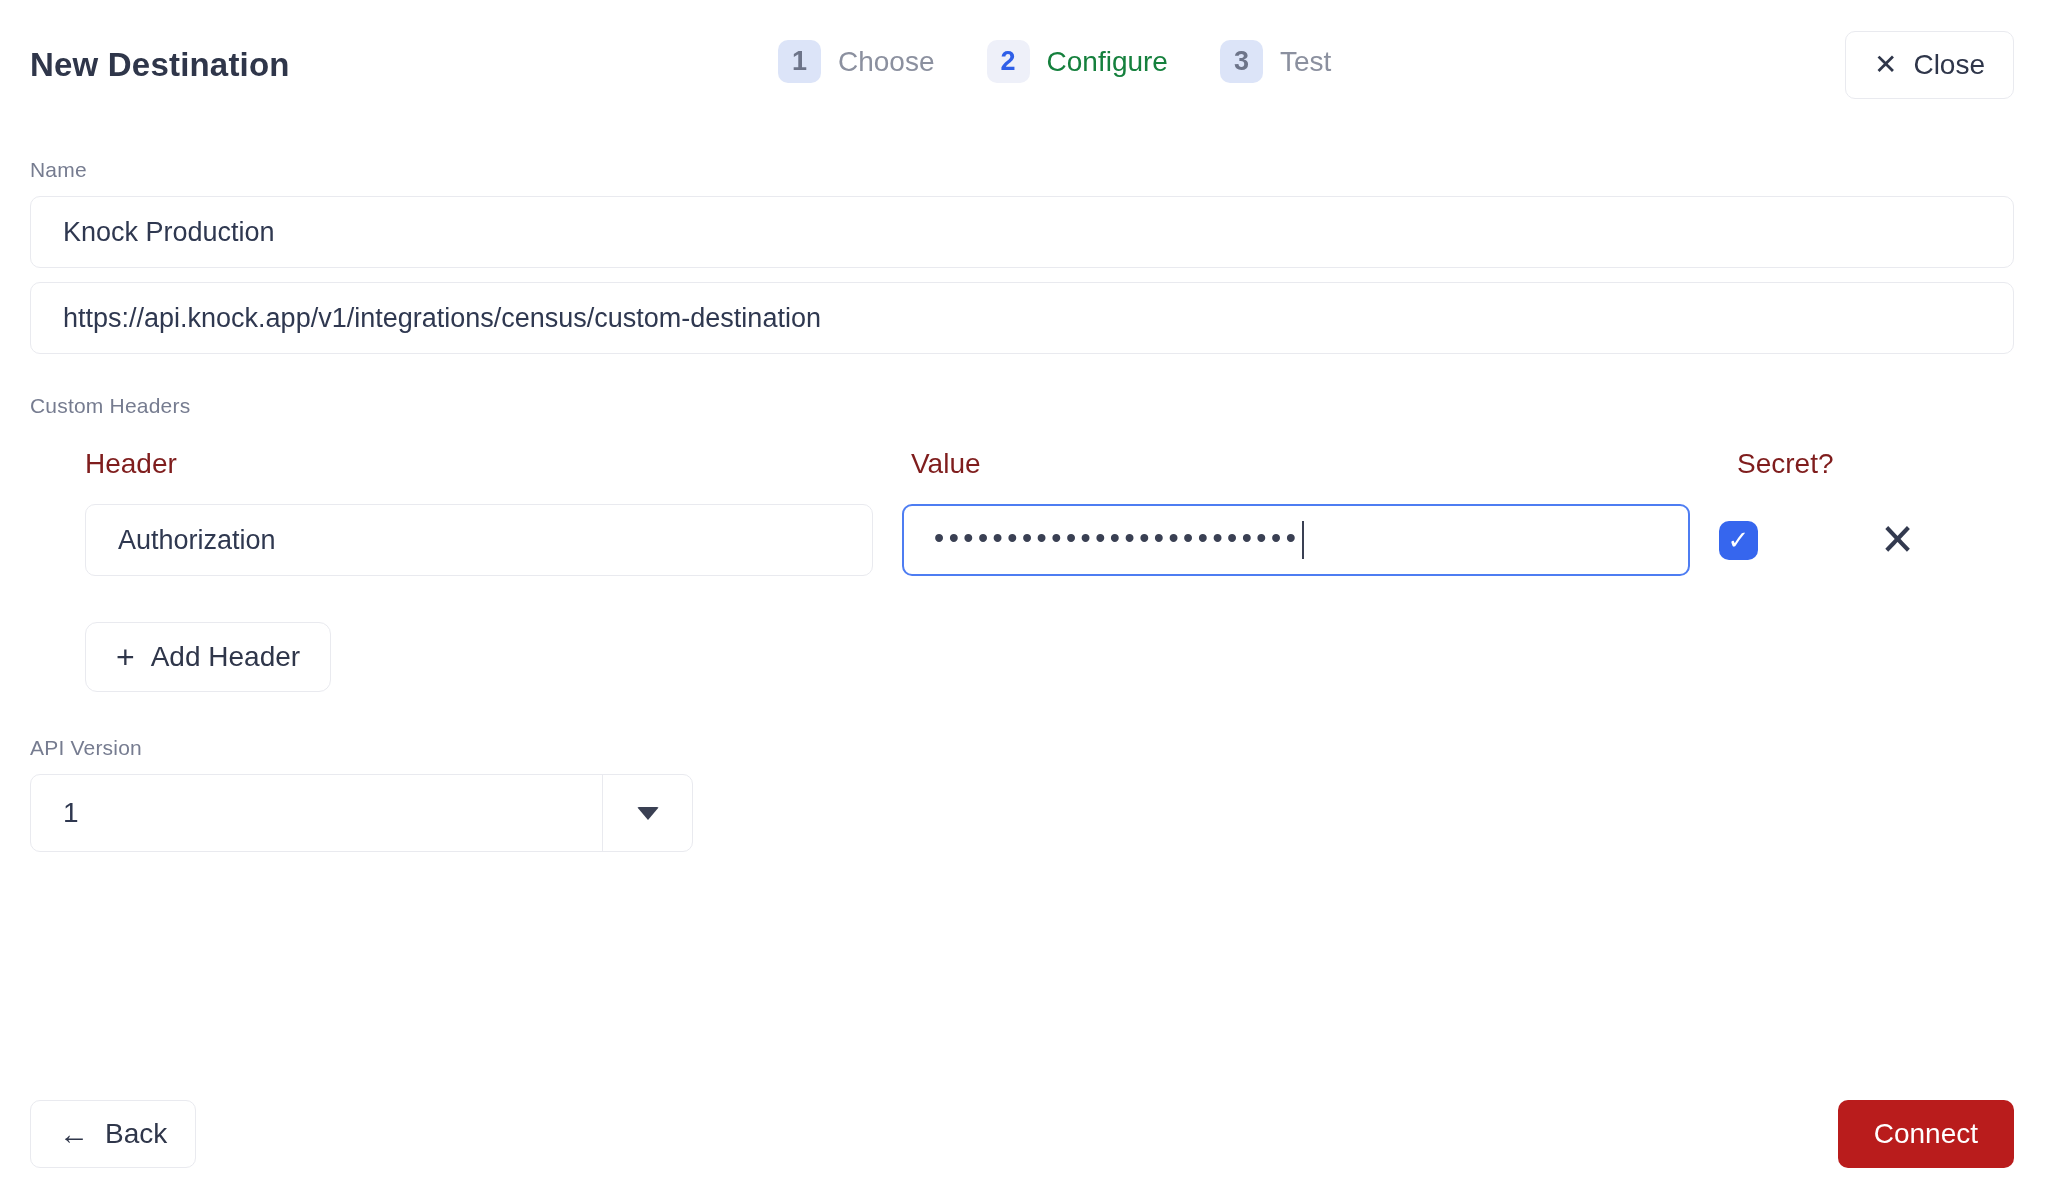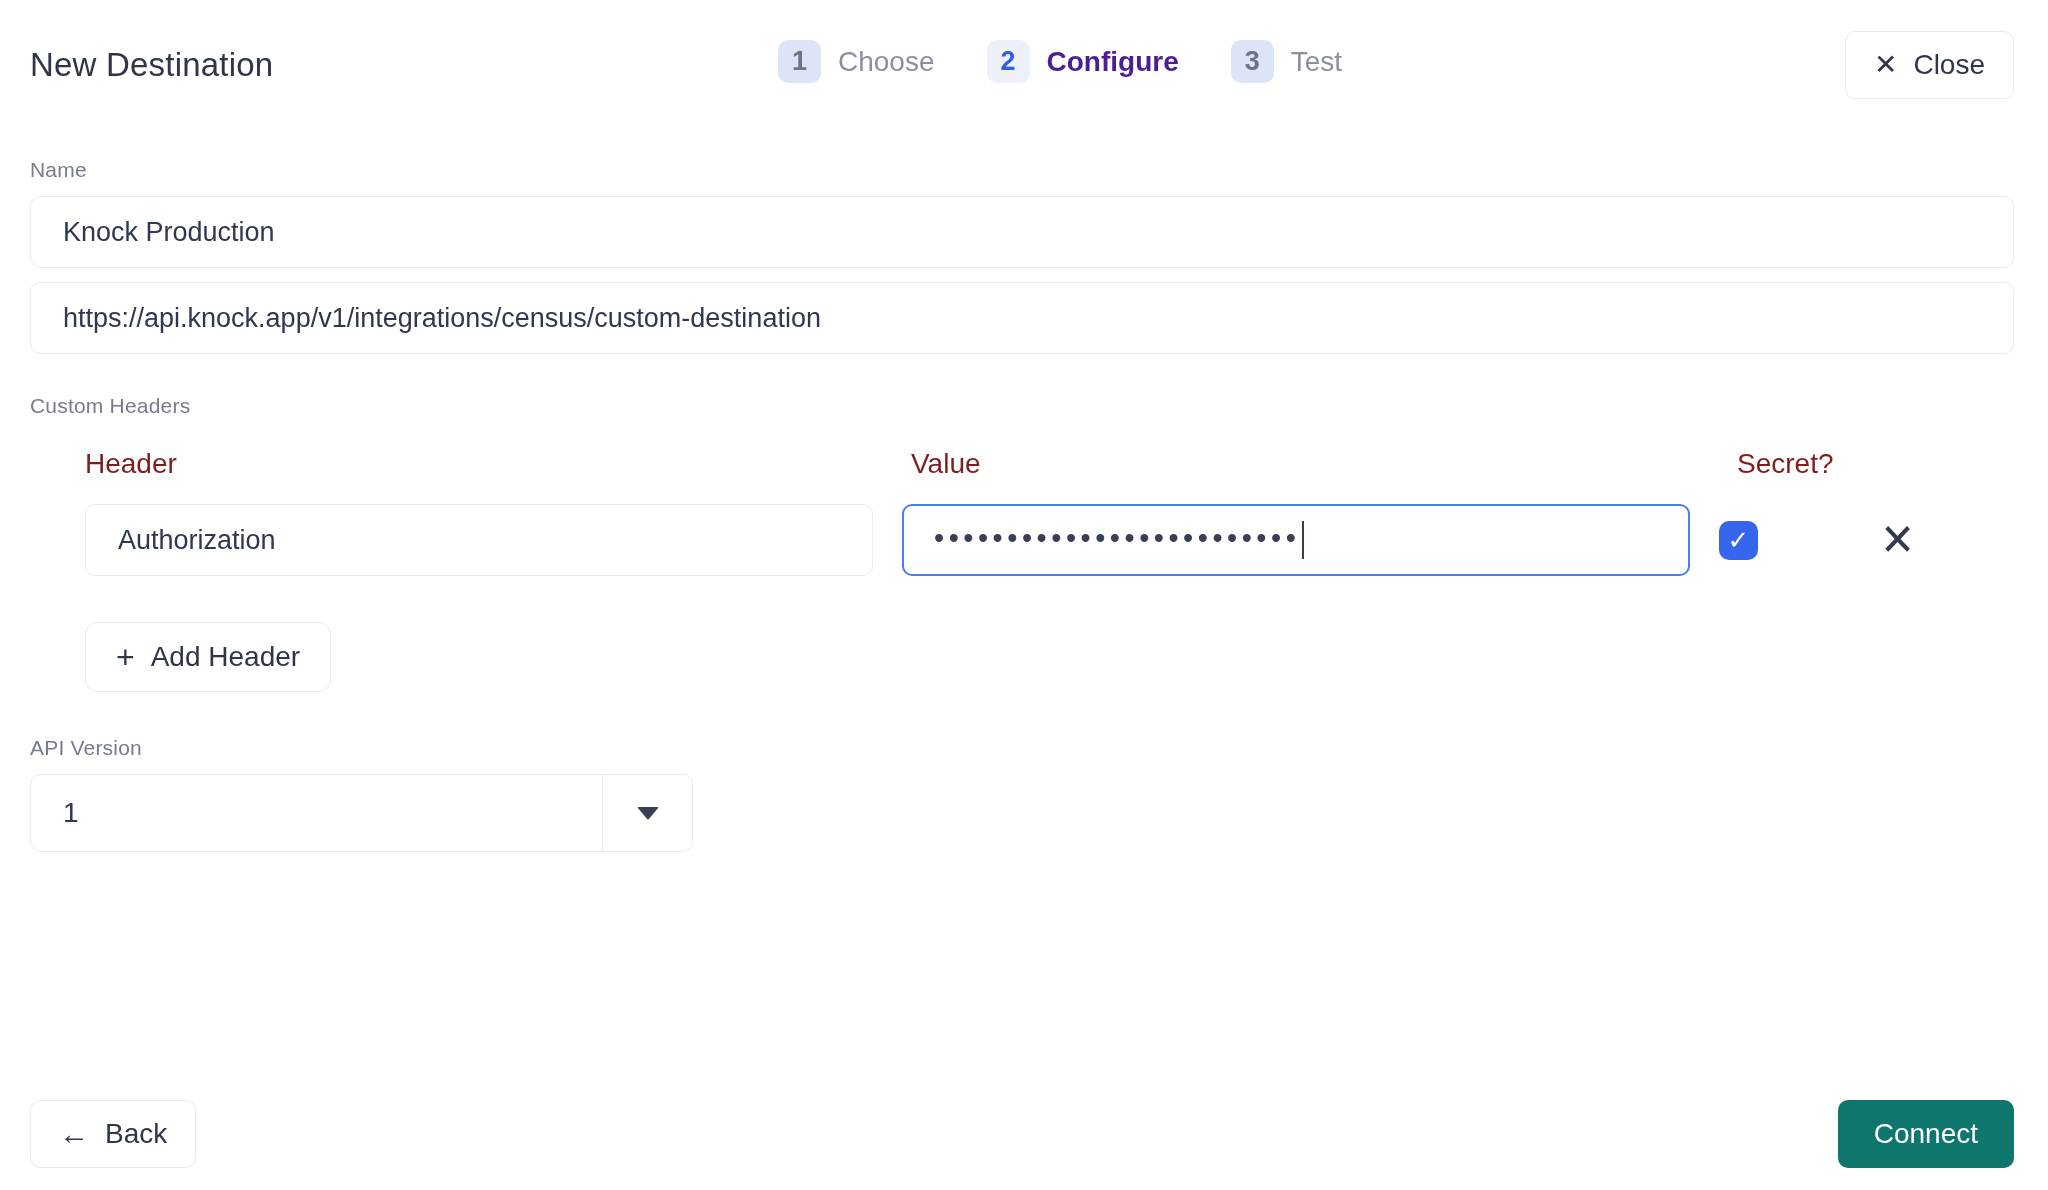--- a/index.html
+++ b/index.html
@@ -2,28 +2,28 @@
 <html><head>
 <meta charset="utf-8">
 <style>
   * { margin:0; padding:0; box-sizing:border-box; }
   html,body { background:#ffffff; }
   body { font-family:"Liberation Sans","DejaVu Sans",sans-serif; color:#353b50; }
   .page { position:relative; width:2048px; height:1190px; background:#fff; padding:0 34px 0 30px; overflow:hidden; }
 
   
   .topbar { position:relative; display:flex; align-items:center; padding-top:30px; height:100px; }
-  .page-title { font-size:33px; font-weight:400; color:#2f364a; letter-spacing:0.2px; }
+  .page-title { font-size:33px; font-weight:700; color:#2f364a; letter-spacing:0.2px; }
   .stepper { position:absolute; left:748px; top:40px; display:flex; align-items:center; gap:52px; }
   .step { display:flex; align-items:center; gap:17px; cursor:default; }
   .step-badge { width:43px; height:43px; border-radius:10px; background:#dce4f8; color:#6d7489;
     font-size:27px; font-weight:700; display:flex; align-items:center; justify-content:center; }
   .step-label { font-size:28px; color:#8b909f; }
   .step--active .step-badge { background:#eef0f9; color:#2f5fe8; }
-  .step--active .step-label { color:#4c1d95; font-weight:700; }
+  .step--active .step-label { color:#15803d; font-weight:400; }
   .close-btn { margin-left:auto; display:flex; align-items:center; gap:16px; height:68px; padding:0 28px;
     background:#fff; border:1.5px solid #e9eaef; border-radius:10px; font-size:28px; color:#2f364a;
     font-family:inherit; cursor:pointer; }
   .close-x { font-size:28px; line-height:1; }
 
   
   .field-label { font-size:21px; font-weight:400; color:#767c90; letter-spacing:0.2px; }
   .lbl-name { margin-top:58px; }
   .input { width:100%; height:72px; border:1.5px solid #e9eaef; border-radius:10px;
     font-size:27px; color:#2f3850; padding:7px 32px; background:#fff; font-family:inherit; display:block; }
@@ -59,21 +59,21 @@
   .select-value { flex:1; display:flex; align-items:center; padding-left:32px; font-size:28px; color:#2f3850; }
   .select-arrow-box { width:90px; border-left:1.5px solid #e9eaef; display:flex; align-items:center; justify-content:center; }
   .select-caret { width:0; height:0; border-left:11px solid transparent; border-right:11px solid transparent;
     border-top:13px solid #3a4053; border-radius:2px; }
 
   
   .footer { position:absolute; left:30px; right:34px; bottom:22px; display:flex; align-items:center; }
   .back-btn { display:flex; align-items:center; gap:16px; height:68px; padding:0 28px; background:#fff;
     border:1.5px solid #e9eaef; border-radius:10px; font-size:28px; color:#2f364a; font-family:inherit; cursor:pointer; }
   .back-arrow { font-size:30px; line-height:1; }
-  .connect-btn { margin-left:auto; height:68px; padding:0 36px; background:#0f766e; color:#fff;
+  .connect-btn { margin-left:auto; height:68px; padding:0 36px; background:#b91c1c; color:#fff;
     border:none; border-radius:10px; font-size:28px; font-family:inherit; cursor:pointer; }
 </style>
 </head>
 <body>
 
 <div class="page">
 
   
   <div class="topbar">
     <div class="page-title">New Destination</div>

